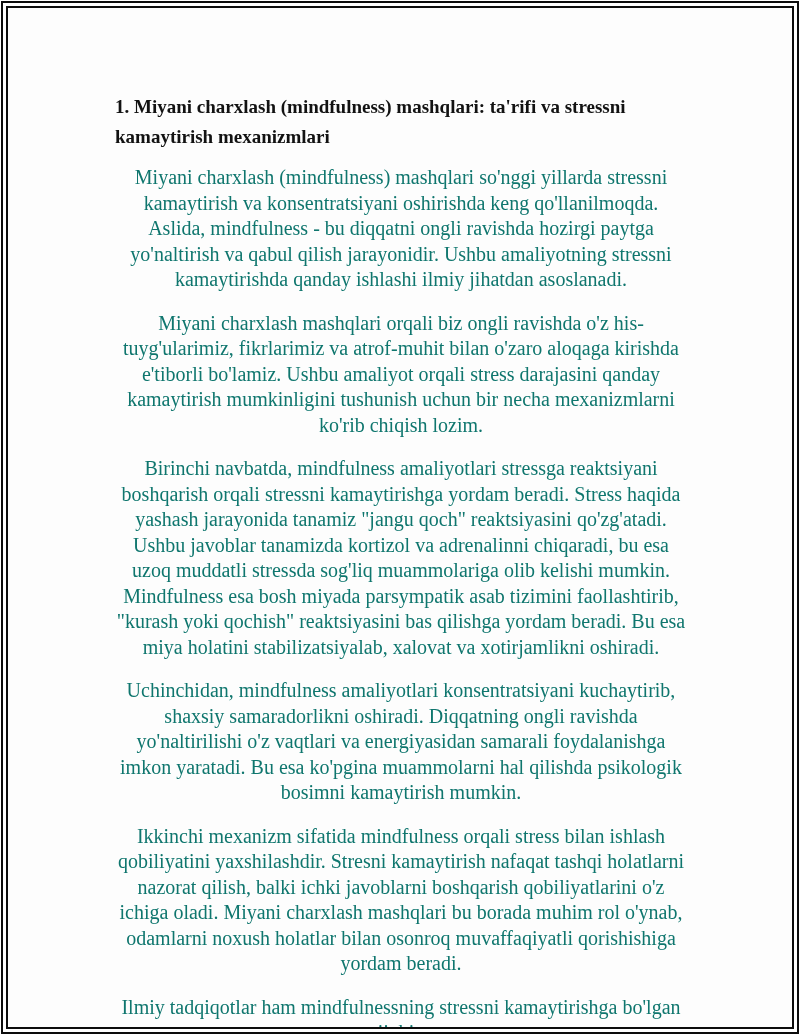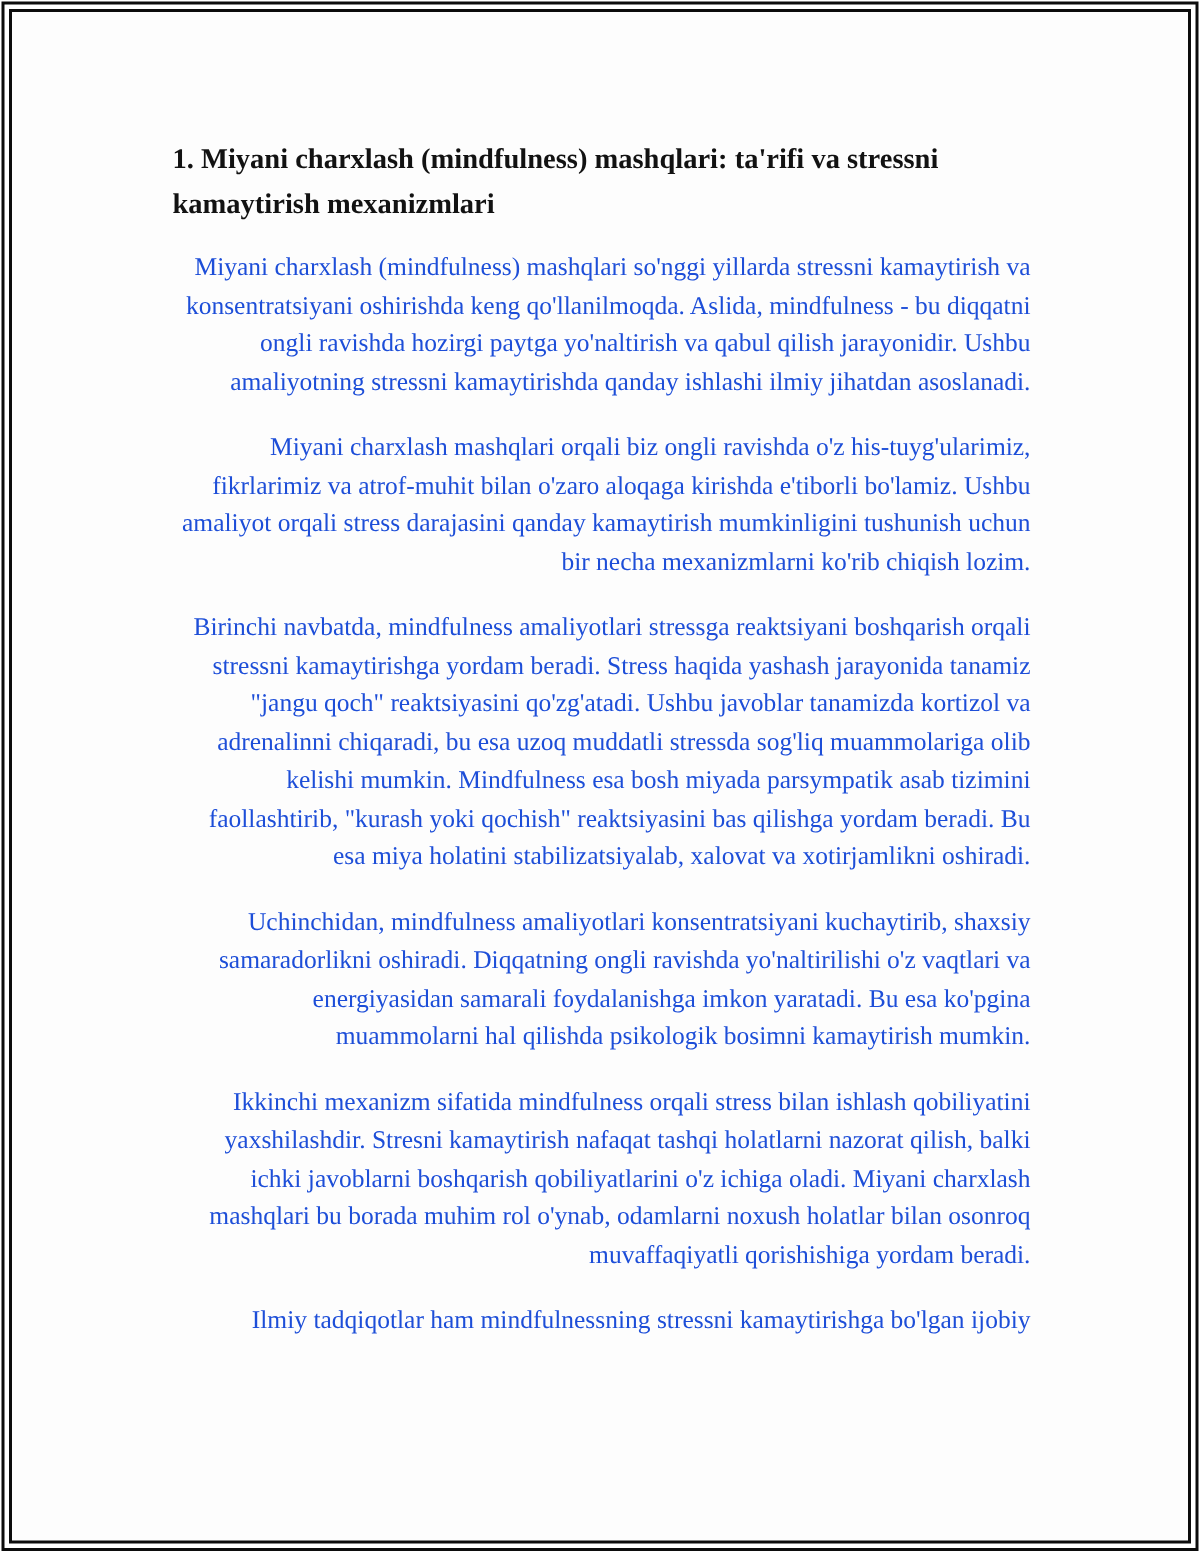--- a/index.html
+++ b/index.html
@@ -33,25 +33,25 @@
   h1.doc-heading {
     margin: 0 0 13px 0;
     font-size: 19px;
     line-height: 30px;
     font-weight: bold;
     color: #121212;
     max-width: 574px;
   }
   p.doc-paragraph {
     margin: 0 0 18px 0;
-    font-size: 17px;
+    font-size: 20px;
     line-height: 25.5px;
-    color: #1d4ed8;
+    color: #0f766e;
     max-width: 574px;
-    text-align: right;
+    text-align: center;
   }
 </style>
 </head>
 <body>
 
 <div class="frame-outer">
   <div class="frame-inner">
     <div class="page-content">
       <h1 class="doc-heading">1. Miyani charxlash (mindfulness) mashqlari: ta'rifi va stressni kamaytirish mexanizmlari</h1>
       <p class="doc-paragraph">Miyani charxlash (mindfulness) mashqlari so'nggi yillarda stressni kamaytirish va konsentratsiyani oshirishda keng qo'llanilmoqda. Aslida, mindfulness - bu diqqatni ongli ravishda hozirgi paytga yo'naltirish va qabul qilish jarayonidir. Ushbu amaliyotning stressni kamaytirishda qanday ishlashi ilmiy jihatdan asoslanadi.</p>

